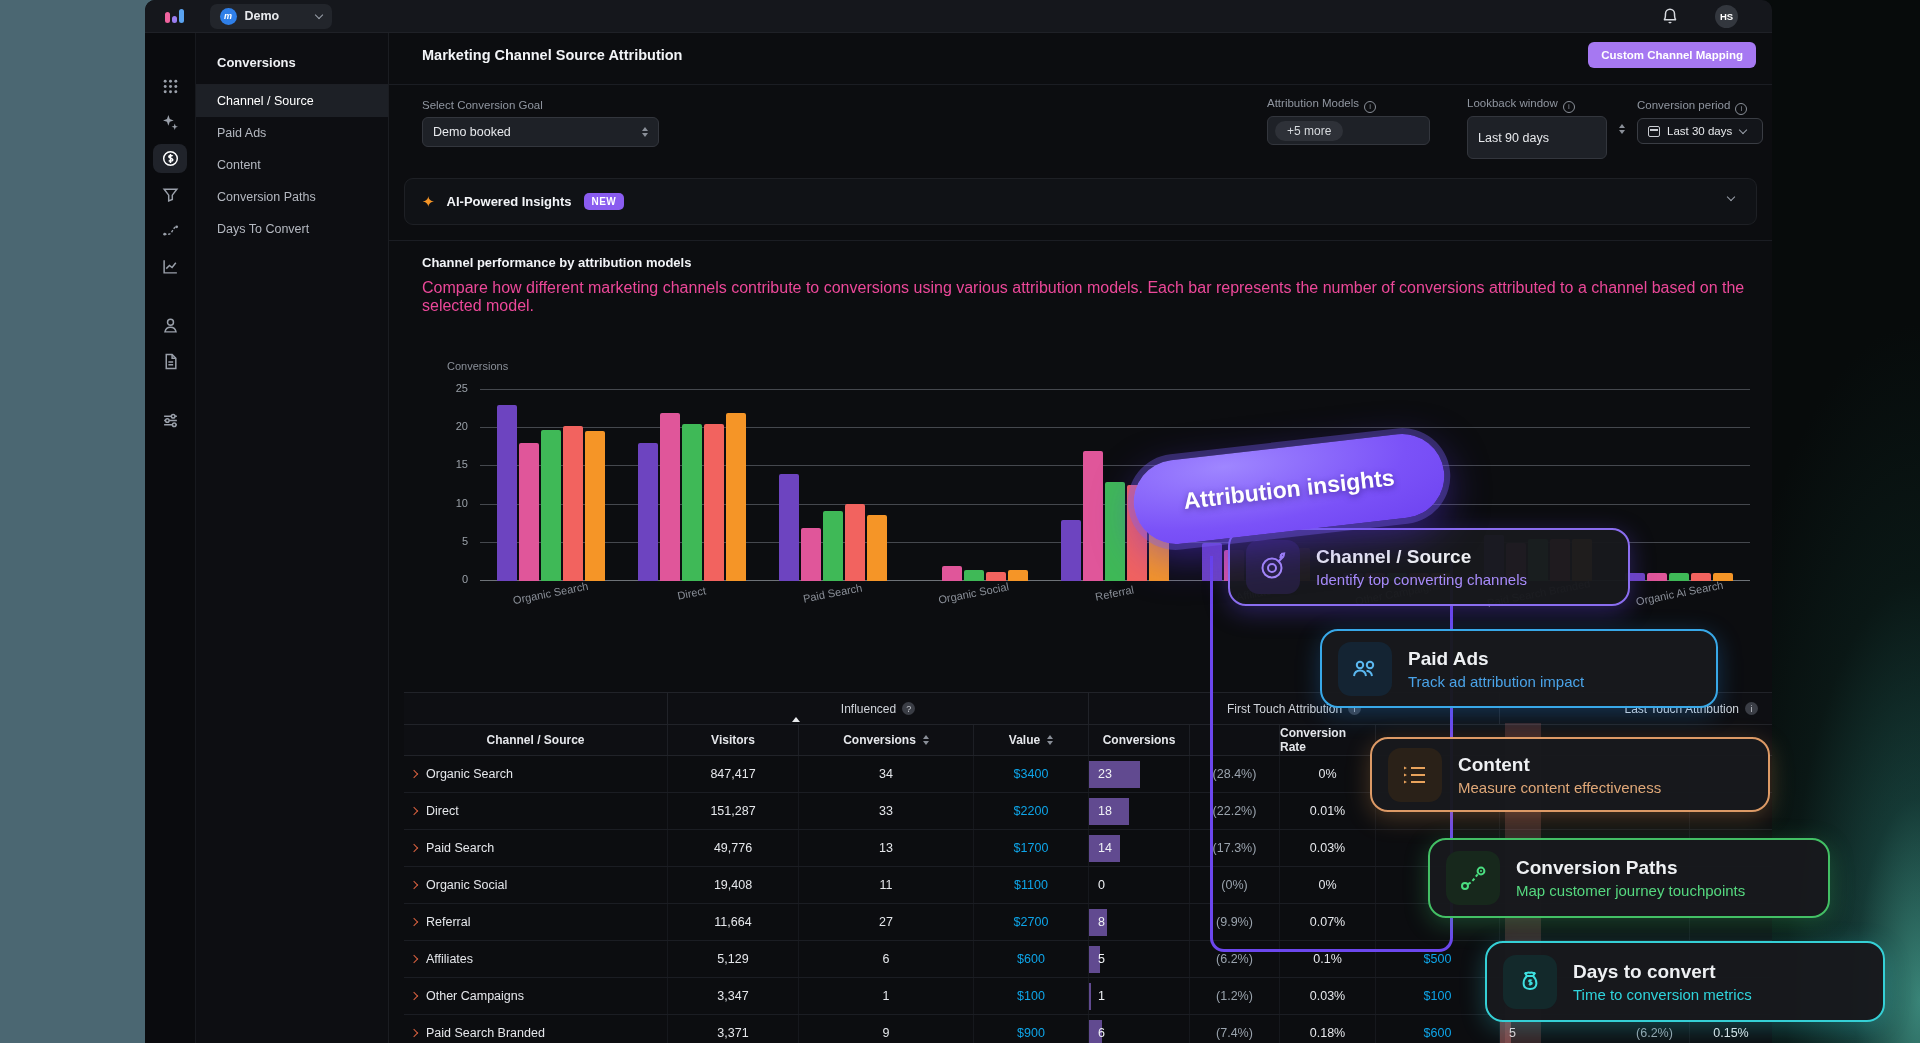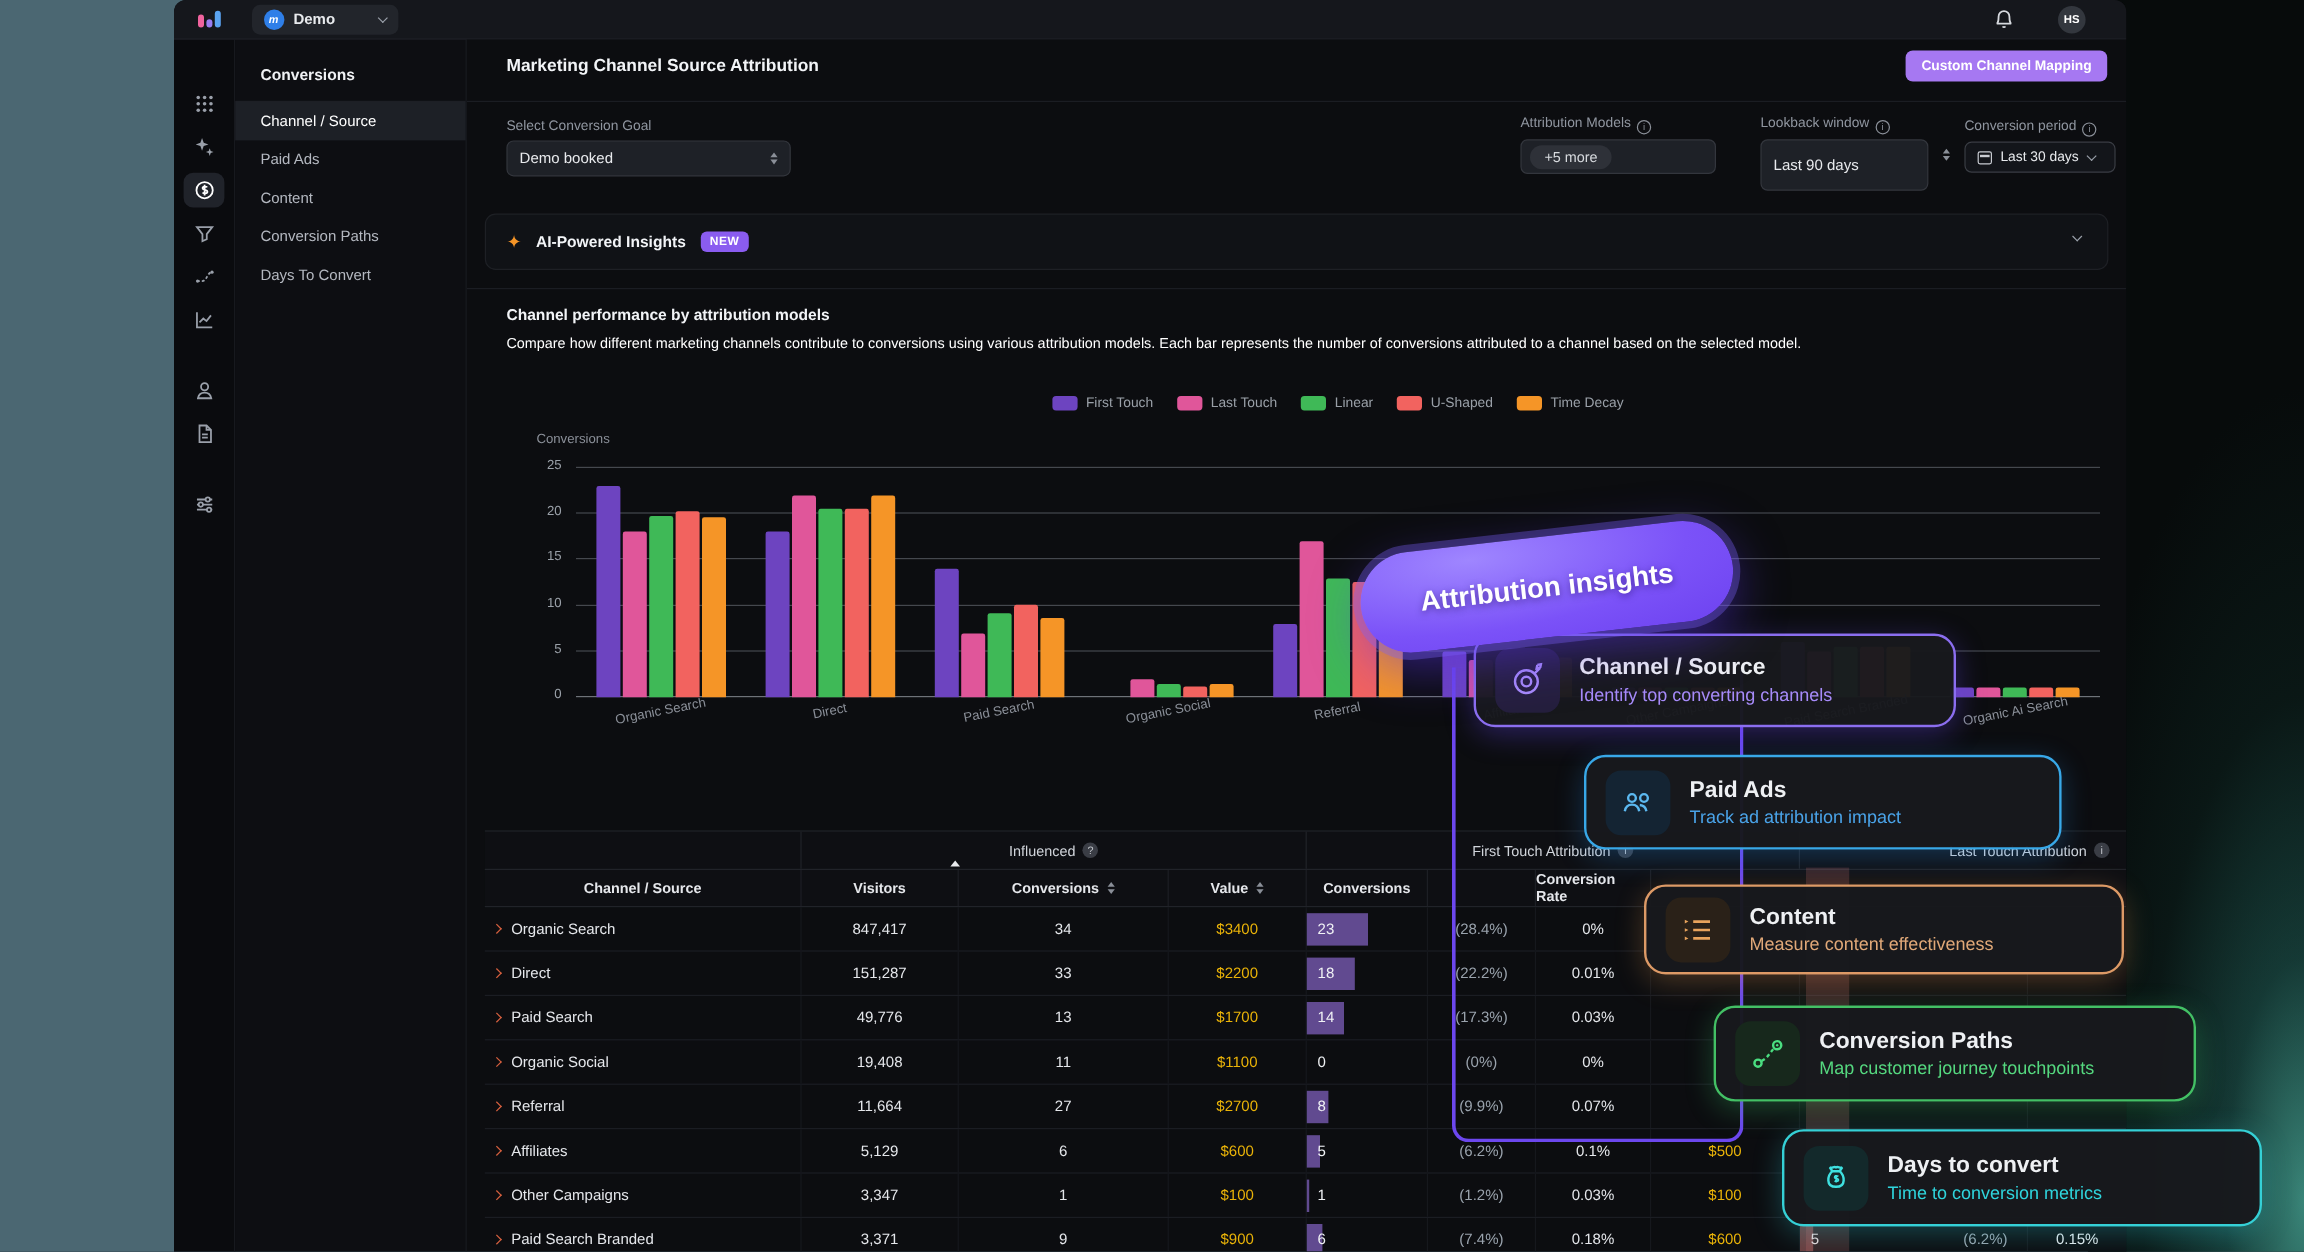--- a/index.html
+++ b/index.html
@@ -74,21 +74,21 @@
     border:1px solid #1e2025; border-radius:9px; display:flex; align-items:center; cursor:pointer; }
   .ai-spark { color:#f59527; font-size:15px; margin:0 12px 0 17px; }
   .ai-title { color:#f2f4f7; font-size:13px; font-weight:bold; }
   .badge-new { background:#8a5cf0; color:#fff; font-size:10px; font-weight:bold; border-radius:5px;
     padding:3px 8px; margin-left:12px; letter-spacing:.4px; }
   .ai-chev { position:absolute; right:22px; top:18px; }
 
   
   .chart-divider { position:absolute; left:0; top:207px; width:100%; height:1px; background:#1b1d23; }
   .chart-title { position:absolute; left:33px; top:222px; color:#f2f4f7; font-size:13px; font-weight:bold; }
-  .chart-desc { position:absolute; left:33px; top:246px; color:#ffffff; font-size:12px; }
+  .chart-desc { position:absolute; left:33px; top:246px; color:#ec4899; font-size:16px; }
   .legend { position:absolute; left:91px; top:297px; width:1270px; display:flex; justify-content:center; gap:20px; }
   .legend-item { display:flex; align-items:center; gap:7px; color:#9aa0a8; font-size:11.5px; }
   .legend-item i { width:21px; height:12px; border-radius:3px; display:block; }
   .ylabel { position:absolute; left:58px; top:327px; color:#8a8f98; font-size:11px; }
   .plot { position:absolute; left:91px; top:352px; width:1270px; height:196px; }
   .gridline { position:absolute; left:0; width:100%; height:1px; background:#45484e; }
   .gridline.zero { background:#6e7278; }
   .ytick { position:absolute; right:1282px; color:#9aa0a8; font-size:11px; width:30px; text-align:right; }
   .bargroups { position:absolute; left:0; top:0; width:100%; height:196px; display:flex; }
   .bargroup { flex:1; display:flex; align-items:flex-end; justify-content:center; gap:2px; }
@@ -108,21 +108,21 @@
     border-right:1px solid #1d1f25; gap:7px; }
   .sortglyph { display:flex; flex-direction:column; gap:2px; }
   .sort-asc { position:absolute; left:388px; top:-8px; width:0; height:0;
     border-left:4px solid transparent; border-right:4px solid transparent; border-bottom:5px solid #e8eaed; }
   .t-row { display:flex; height:37px; border-bottom:1px solid #1b1d23; align-items:center; }
   .t-c { height:100%; display:flex; align-items:center; justify-content:center;
     color:#e5e7eb; font-size:12.5px; border-right:1px solid #16181d; position:relative; }
   .t-c.name { justify-content:flex-start; padding-left:7px; gap:9px; }
   .row-chev { width:6px; height:6px; border-right:1.7px solid #d9613f; border-bottom:1.7px solid #d9613f;
     transform:rotate(-45deg); cursor:pointer; }
-  .val-green { color:#eab308;text-align:right; }
+  .val-green { color:#0ea5e9;text-align:right; }
   .pct-dim { color:#9aa3ad; }
   .ftbar { position:absolute; left:0; top:5px; height:27px; background:rgba(150,113,222,.62); }
   .ltbar { position:absolute; left:0; top:5px; height:27px; background:rgba(224,120,120,.45); }
   .cellnum { position:absolute; left:9px; top:0; height:100%; display:flex; align-items:center; color:#f0f2f5; }
   .col-strip { position:absolute; left:1116px; top:690px; width:36px; height:322px;
     background:rgba(205,110,110,.22); pointer-events:none; }
 
   
   .ft-outline { position:absolute; left:821px; top:556px; width:243px; height:396px;
     border-left:3px solid #6c47ee; border-right:3px solid #6c47ee; border-bottom:3px solid #6c47ee;
@@ -285,42 +285,20 @@
       <div class="ai-bar">
         <span class="ai-spark">✦</span>
         <span class="ai-title">AI-Powered Insights</span>
         <span class="badge-new">NEW</span>
         <span class="chev ai-chev"></span>
       </div>
 
       <div class="chart-divider"></div>
       <div class="chart-title">Channel performance by attribution models</div>
       <div class="chart-desc">Compare how different marketing channels contribute to conversions using various attribution models. Each bar represents the number of conversions attributed to a channel based on the selected model.</div>
-      <div class="legend" id="legend">
-          <div class="legend-item">
-            <i style="background:#6d44c0"></i>
-            <span>First Touch</span>
-          </div>
-          <div class="legend-item">
-            <i style="background:#e0569a"></i>
-            <span>Last Touch</span>
-          </div>
-          <div class="legend-item">
-            <i style="background:#3fb957"></i>
-            <span>Linear</span>
-          </div>
-          <div class="legend-item">
-            <i style="background:#f2635f"></i>
-            <span>U-Shaped</span>
-          </div>
-          <div class="legend-item">
-            <i style="background:#f59527"></i>
-            <span>Time Decay</span>
-          </div>
-        </div>
       <div class="ylabel">Conversions</div>
       <div class="plot" id="plot">
           <div class="gridline" style="top: 4px;"></div>
           <div class="ytick" style="top: -3px;">25</div>
           <div class="gridline" style="top: 42.2px;"></div>
           <div class="ytick" style="top: 35.2px;">20</div>
           <div class="gridline" style="top: 80.4px;"></div>
           <div class="ytick" style="top: 73.4px;">15</div>
           <div class="gridline" style="top: 118.6px;"></div>
           <div class="ytick" style="top: 111.6px;">10</div>

